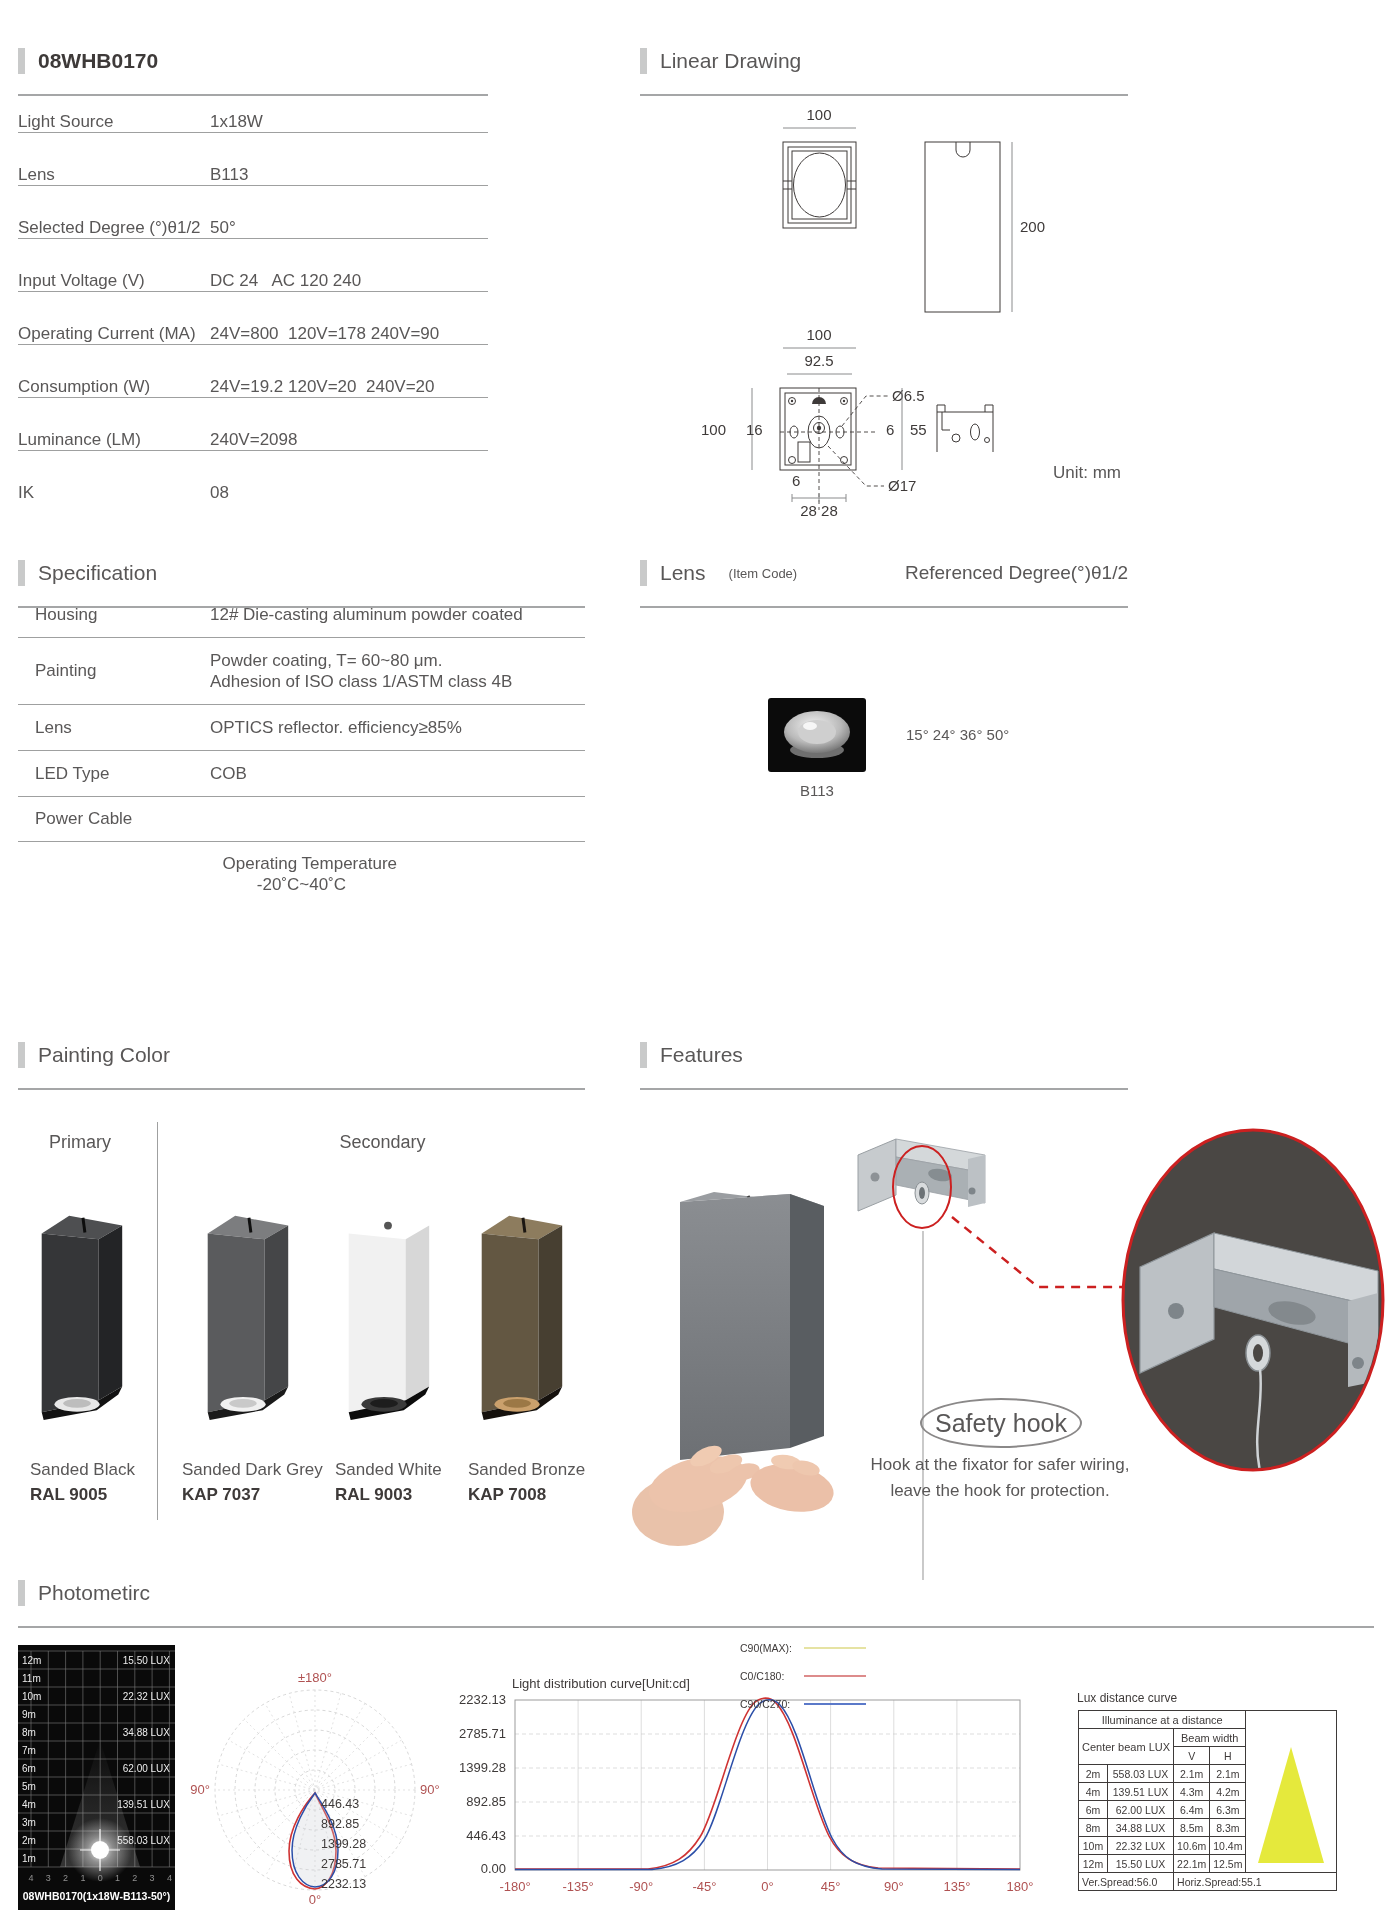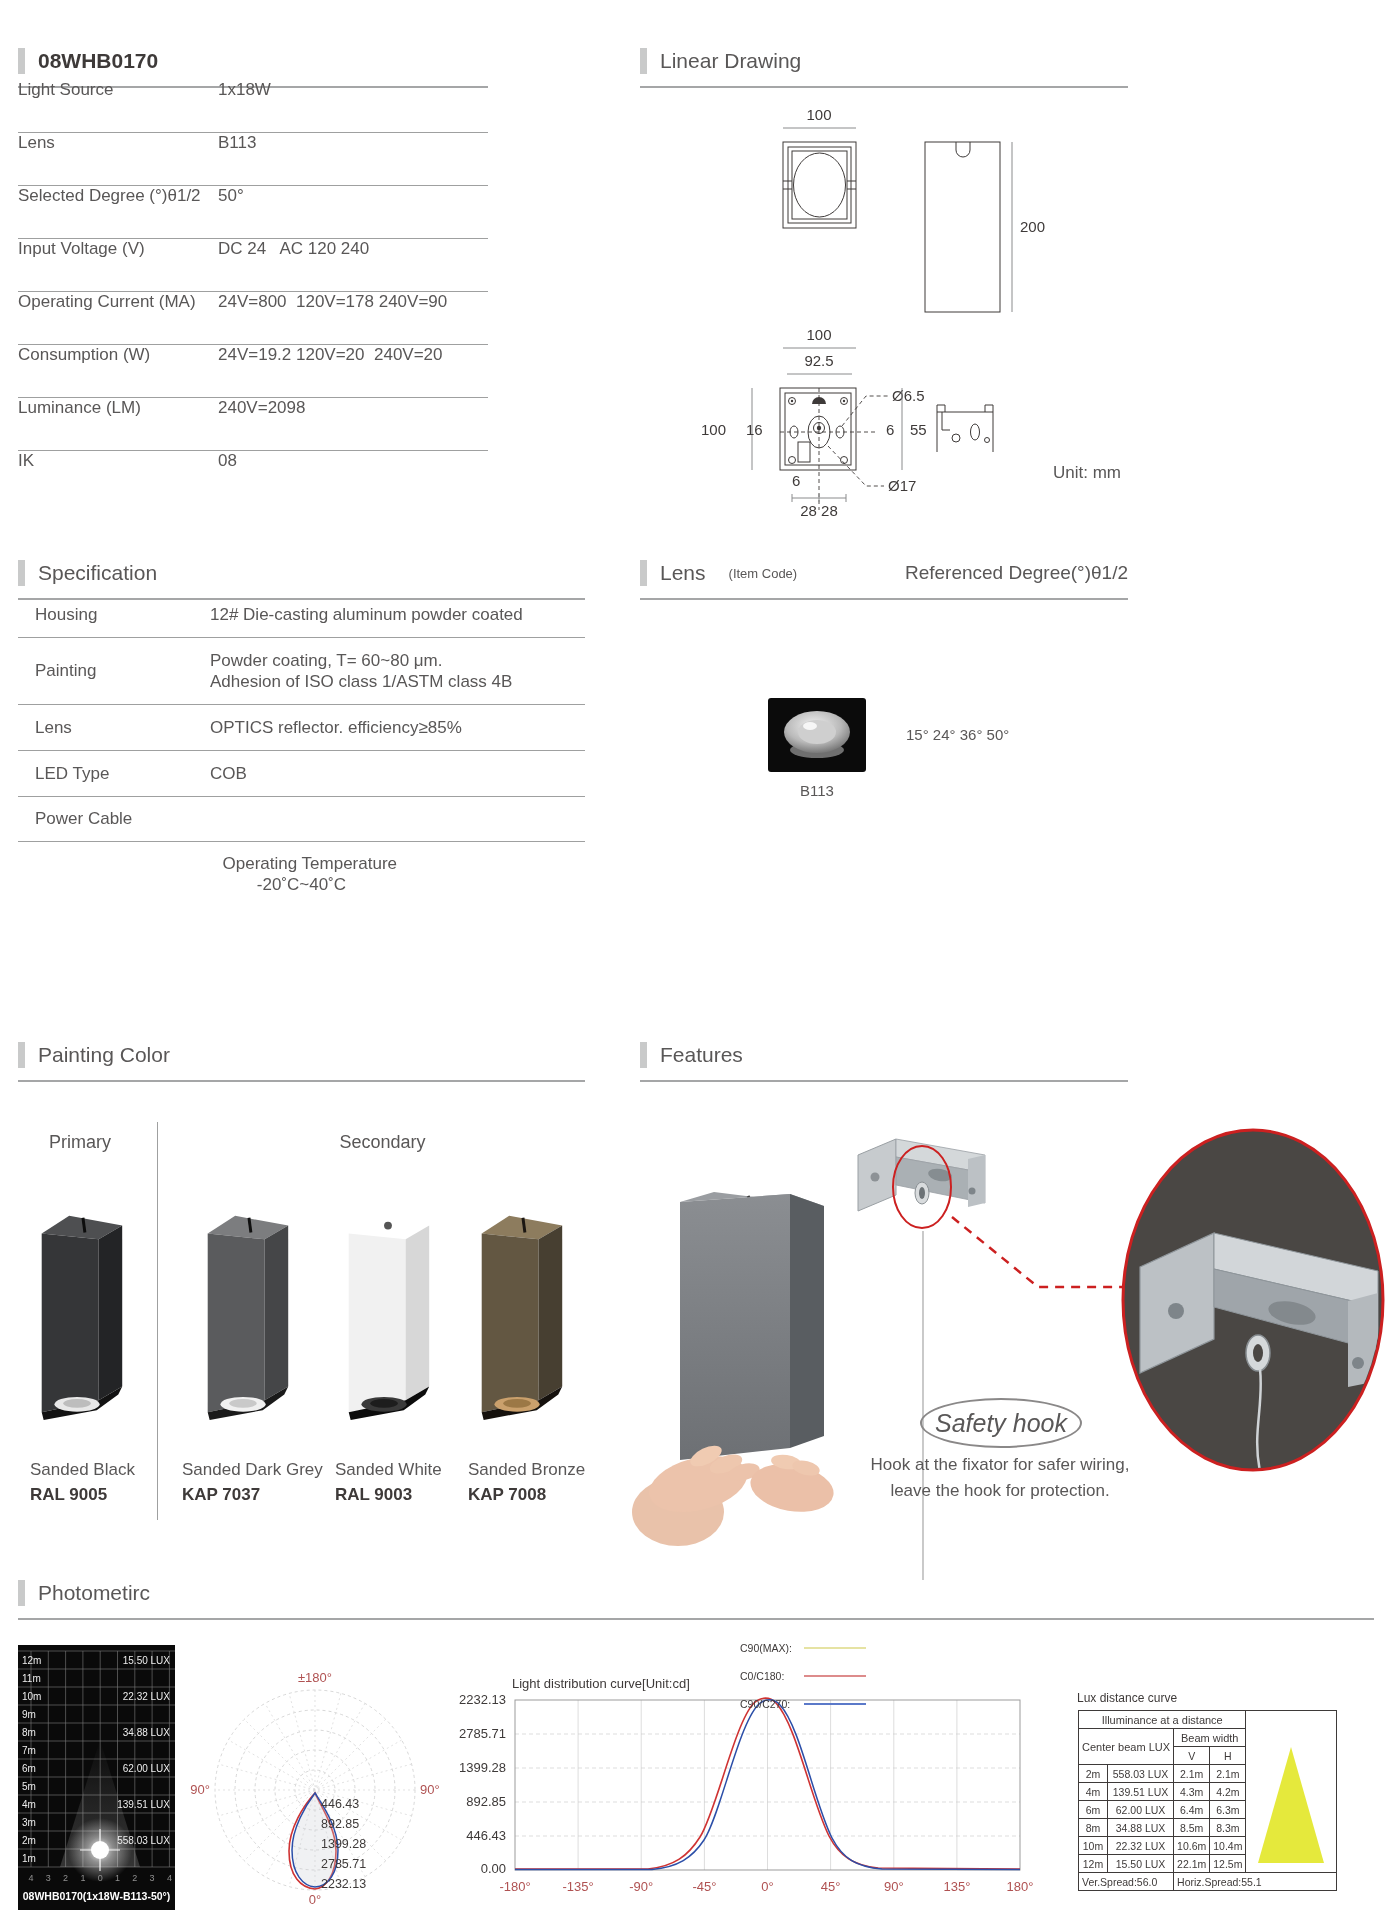--- a/index.html
+++ b/index.html
@@ -1,28 +1,28 @@
 <!DOCTYPE html>
 <html><head>
 <meta charset="utf-8">
 <style>
   html,body{margin:0;padding:0;background:#fff;}
   .page{position:relative;width:1389px;height:1927px;background:#fff;overflow:hidden;
         font-family:"Liberation Sans",sans-serif;color:#595757;}
   
   .sec-head{position:absolute;display:flex;align-items:center;gap:13px;
-            border-bottom:2px solid #a5a6a7;padding-bottom:12px;}
+            border-bottom:2px solid #a5a6a7;padding-bottom:20px;}
   .sec-head .bar{width:7px;height:26px;background:#c9caca;flex:0 0 auto;}
   .sec-title{font-size:21px;color:#595757;white-space:nowrap;}
   .sec-title.bold{font-weight:bold;color:#3e3a39;}
   .sec-sub{font-size:13px;color:#595757;margin-left:10px;}
   .sec-right{margin-left:auto;font-size:19px;color:#595757;white-space:nowrap;}
   
   .qtable{position:absolute;left:18px;top:80px;width:470px;}
-  .qrow{height:52px;display:flex;align-items:flex-start;border-bottom:1px solid #9fa0a0;gap:8px;}
+  .qrow{height:52px;display:flex;align-items:flex-end;border-bottom:1px solid #9fa0a0;}
   .qrow.last{border-bottom:none;}
   .qlabel{width:192px;font-size:17px;color:#595757;flex:0 0 auto;}
   .qval{font-size:17px;color:#595757;white-space:pre-wrap;}
   
   .stable{position:absolute;left:18px;top:592px;width:567px;}
   .srow{display:flex;align-items:center;border-bottom:1px solid #9fa0a0;padding:12px 0;}
   .srow.last{border-bottom:none;flex-direction:column;}
   .slabel{width:175px;padding-left:17px;font-size:17px;color:#595757;flex:0 0 auto;}
   .sval{font-size:17px;color:#595757;line-height:21px;white-space:pre-line;}
   .abs{position:absolute;}
@@ -36,21 +36,21 @@
   .sw-black{--top:#4e4f51;--front:#353638;--side:#232426;--recess:#121212;--lens:#e8e8e8;--lens2:#bdbdbd;--notch:#0d0d0d;}
   .sw-grey{--top:#7c7d7f;--front:#5a5b5d;--side:#454648;--recess:#1a1a1a;--lens:#f0f0f0;--lens2:#c9c9c9;--notch:#101010;}
   .sw-white{--top:#ffffff;--front:#f1f1f1;--side:#d7d7d7;--recess:#0c0c0c;--lens:#3a3a3a;--lens2:#1d1d1d;--notch:#6e6e6e;}
   .sw-bronze{--top:#8d7c5e;--front:#635742;--side:#473f31;--recess:#15110d;--lens:#caa06c;--lens2:#9c7846;--notch:#1c1712;}
   .f-top{fill:var(--top);} .f-front{fill:var(--front);} .f-side{fill:var(--side);}
   .f-recess{fill:var(--recess);} .f-lens{fill:var(--lens);} .f-lens2{fill:var(--lens2);}
   .f-notch{stroke:var(--notch);stroke-width:3;}
   
   .badge{position:absolute;border:2px solid #8a8888;border-radius:50%;
          display:flex;align-items:center;justify-content:center;
-         font-size:25px;color:#595757;font-style:italic;}
+         font-size:25px;color:#595757;}
   .caption{position:absolute;text-align:center;font-size:17px;color:#595757;line-height:26px;}
   
   .legend{position:absolute;display:flex;flex-direction:column;gap:16px;}
   .lg-row{display:flex;align-items:center;gap:6px;font-size:10.5px;color:#3e3a39;}
   .lg-row .lbl{width:58px;}
   .lg-line{display:inline-block;width:62px;height:2px;}
   .lg0{background:#e6e3a3;} .lg1{background:#dd8b8b;} .lg2{background:#5b79c9;}
   .lux-cap{position:absolute;font-size:12px;color:#3e3a39;}
   
   .pt-table{position:absolute;border-collapse:collapse;font-size:10.5px;color:#3e3a39;}

